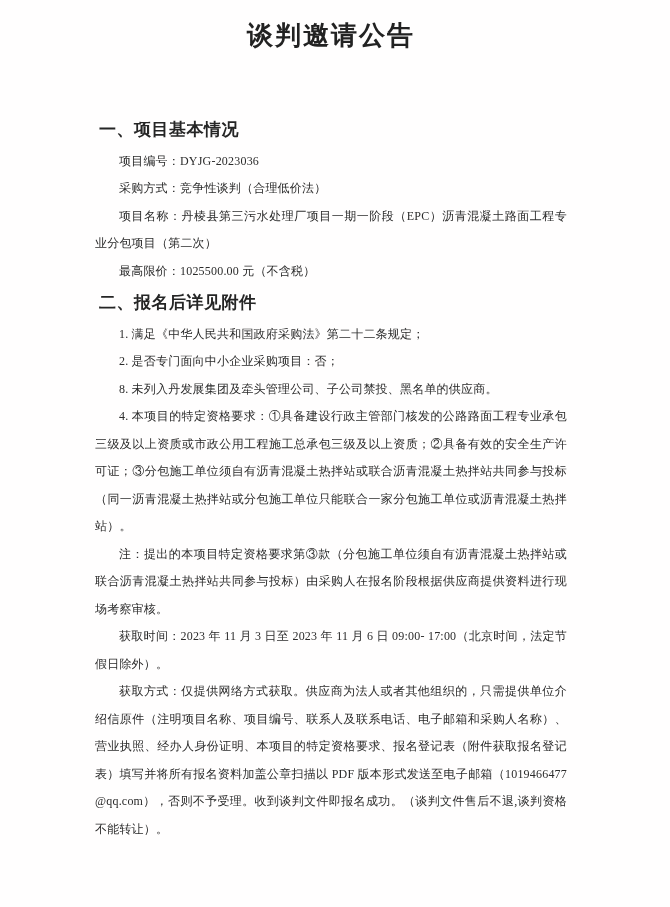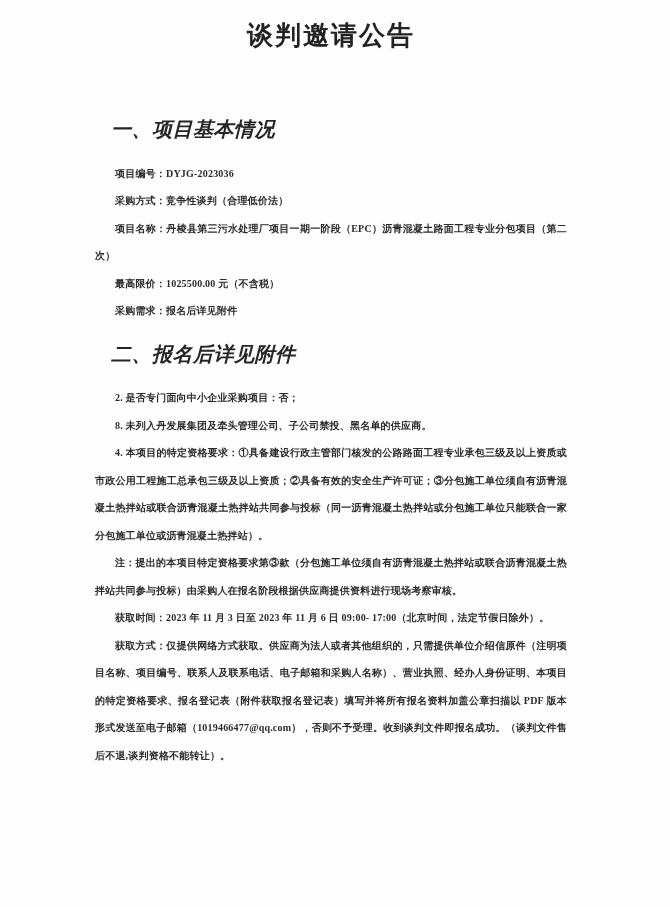--- a/index.html
+++ b/index.html
@@ -22,56 +22,54 @@
     margin: 0 0 64px 0;
     font-size: 26px;
     line-height: 32px;
     font-weight: 700;
     text-align: center;
     letter-spacing: 2px;
     color: #222222;
   }
   section { margin: 0; padding: 0; }
   .heading {
-    margin: 16px;
-    font-size: 20px;
+    margin: 4px;
+    font-size: 17px;
     line-height: 27.5px;
     font-weight: 700;
     letter-spacing: 0.5px;
     color: #252525;
-    font-style: italic;
   }
   .para {
     margin: 0;
-    font-size: 10px;
+    font-size: 12px;
     line-height: 27.5px;
     text-align: justify;
     text-justify: inter-ideograph;
     text-indent: 2em;
     letter-spacing: 0.2px;
     word-break: break-all;
-    font-weight: bold;
   }
 </style>
 </head>
 <body>
 
 <div class="page">
   <h1 class="doc-title">谈判邀请公告</h1>
   <div>
       <section>
         <h2 class="heading">一、项目基本情况</h2>
         <p class="para">项目编号：DYJG-2023036</p>
         <p class="para">采购方式：竞争性谈判（合理低价法）</p>
         <p class="para">项目名称：丹棱县第三污水处理厂项目一期一阶段（EPC）沥青混凝土路面工程专业分包项目（第二次）</p>
         <p class="para">最高限价：1025500.00 元（不含税）</p>
-        <p class="para">采购需求：报名后详见附件</p>
       </section>
       <section>
         <h2 class="heading">二、报名后详见附件</h2>
+        <p class="para">1. 满足《中华人民共和国政府采购法》第二十二条规定；</p>
         <p class="para">2. 是否专门面向中小企业采购项目：否；</p>
         <p class="para">8. 未列入丹发展集团及牵头管理公司、子公司禁投、黑名单的供应商。</p>
         <p class="para">4. 本项目的特定资格要求：①具备建设行政主管部门核发的公路路面工程专业承包三级及以上资质或市政公用工程施工总承包三级及以上资质；②具备有效的安全生产许可证；③分包施工单位须自有沥青混凝土热拌站或联合沥青混凝土热拌站共同参与投标（同一沥青混凝土热拌站或分包施工单位只能联合一家分包施工单位或沥青混凝土热拌站）。</p>
         <p class="para">注：提出的本项目特定资格要求第③款（分包施工单位须自有沥青混凝土热拌站或联合沥青混凝土热拌站共同参与投标）由采购人在报名阶段根据供应商提供资料进行现场考察审核。</p>
       </section>
       <section>
         <p class="para">获取时间：2023 年 11 月 3 日至 2023 年 11 月 6 日 09:00- 17:00（北京时间，法定节假日除外）。</p>
         <p class="para">获取方式：仅提供网络方式获取。供应商为法人或者其他组织的，只需提供单位介绍信原件（注明项目名称、项目编号、联系人及联系电话、电子邮箱和采购人名称）、营业执照、经办人身份证明、本项目的特定资格要求、报名登记表（附件获取报名登记表）填写并将所有报名资料加盖公章扫描以 PDF 版本形式发送至电子邮箱（1019466477@qq.com），否则不予受理。收到谈判文件即报名成功。（谈判文件售后不退,谈判资格不能转让）。</p>
       </section>
     </div>

